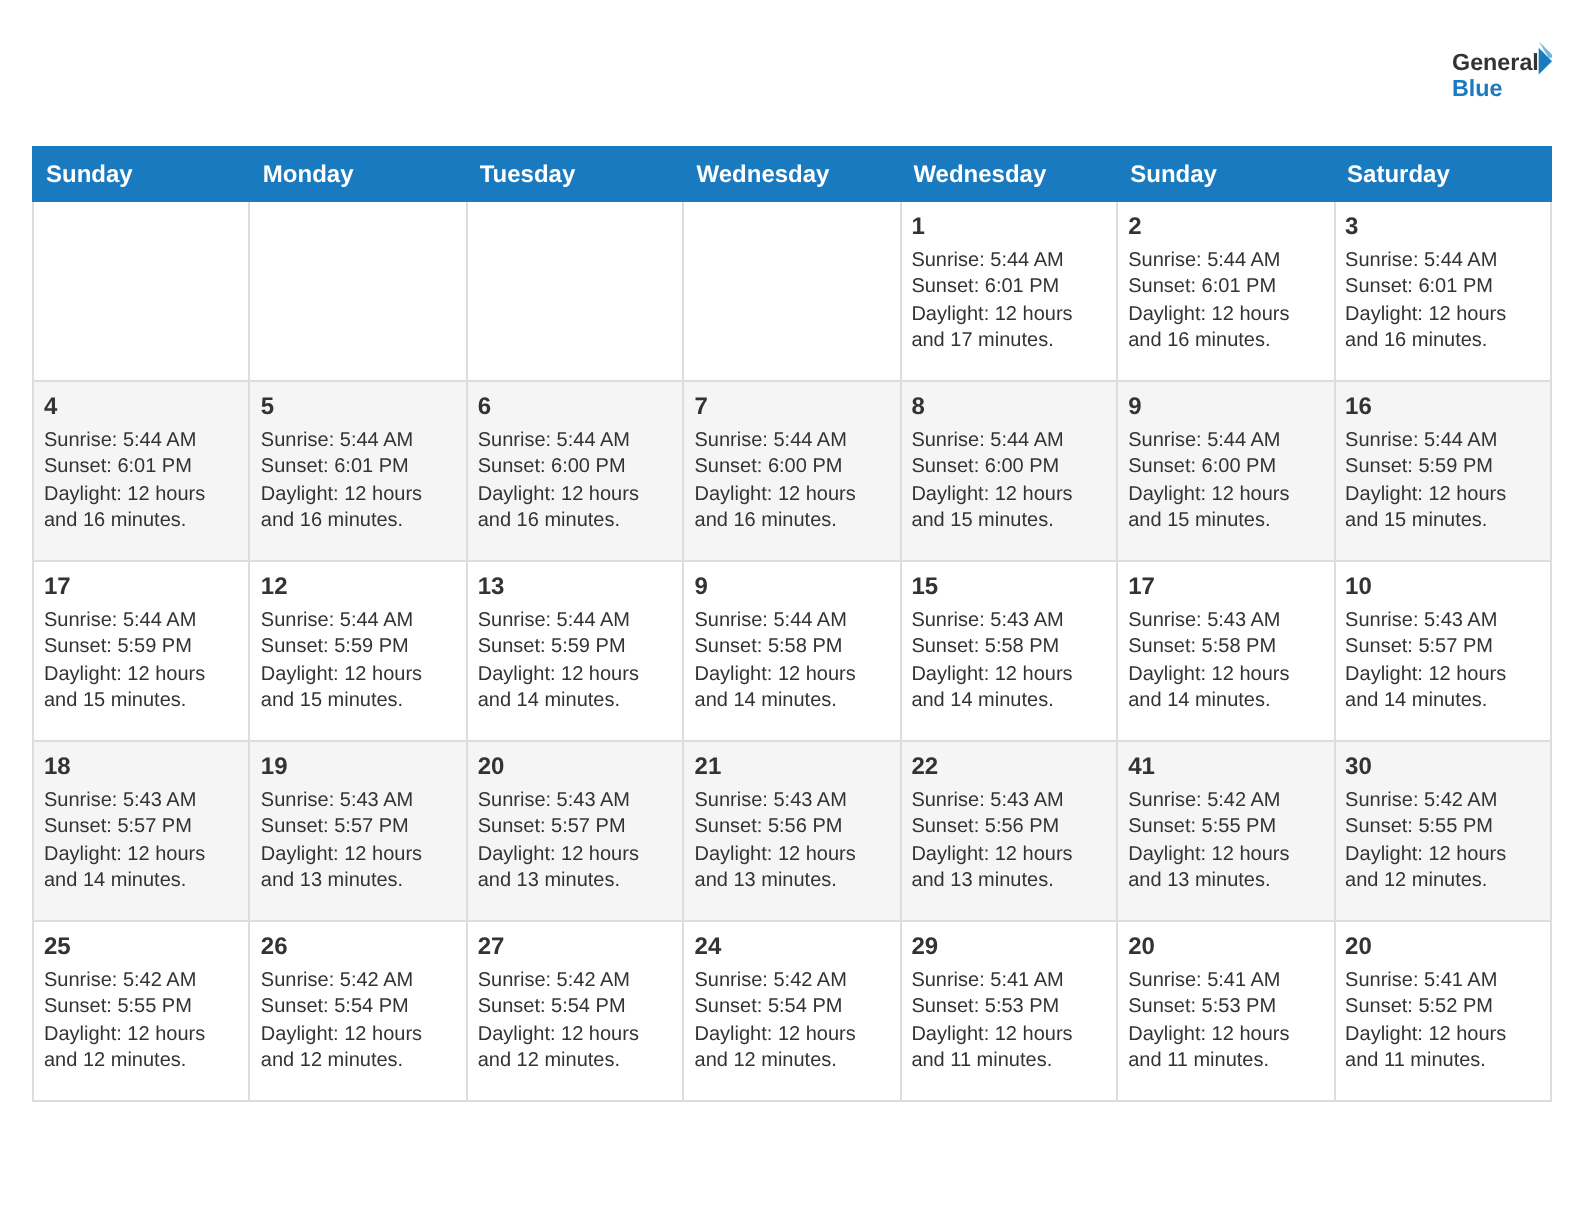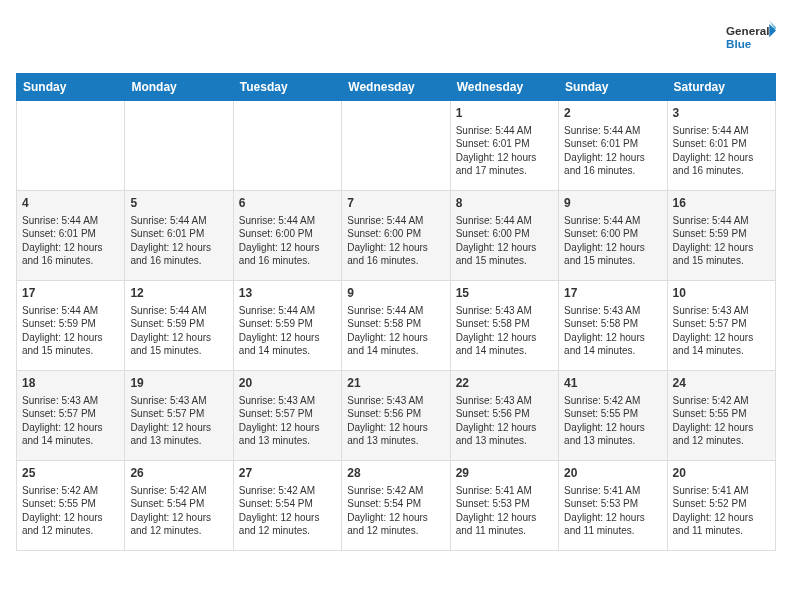--- a/index.html
+++ b/index.html
@@ -276,51 +276,51 @@
 and 13 minutes.</div>
         </td>
         <td>
           <div class="day-num">41</div>
           <div style="white-space: pre-line; font-size: 10px; line-height: 1.35;">Sunrise: 5:42 AM
 Sunset: 5:55 PM
 Daylight: 12 hours
 and 13 minutes.</div>
         </td>
         <td>
+          <div class="day-num">30</div>
+          <div style="white-space: pre-line; font-size: 10px; line-height: 1.35;">Sunrise: 5:42 AM
+Sunset: 5:55 PM
+Daylight: 12 hours
+and 12 minutes.</div>
+        </td>
+      </tr>
+      <tr class="week-row">
+        <td>
+          <div class="day-num">25</div>
+          <div style="white-space: pre-line; font-size: 10px; line-height: 1.35;">Sunrise: 5:42 AM
+Sunset: 5:55 PM
+Daylight: 12 hours
+and 12 minutes.</div>
+        </td>
+        <td>
+          <div class="day-num">26</div>
+          <div style="white-space: pre-line; font-size: 10px; line-height: 1.35;">Sunrise: 5:42 AM
+Sunset: 5:54 PM
+Daylight: 12 hours
+and 12 minutes.</div>
+        </td>
+        <td>
+          <div class="day-num">27</div>
+          <div style="white-space: pre-line; font-size: 10px; line-height: 1.35;">Sunrise: 5:42 AM
+Sunset: 5:54 PM
+Daylight: 12 hours
+and 12 minutes.</div>
+        </td>
+        <td>
           <div class="day-num">24</div>
-          <div style="white-space: pre-line; font-size: 10px; line-height: 1.35;">Sunrise: 5:42 AM
-Sunset: 5:55 PM
-Daylight: 12 hours
-and 12 minutes.</div>
-        </td>
-      </tr>
-      <tr class="week-row">
-        <td>
-          <div class="day-num">25</div>
-          <div style="white-space: pre-line; font-size: 10px; line-height: 1.35;">Sunrise: 5:42 AM
-Sunset: 5:55 PM
-Daylight: 12 hours
-and 12 minutes.</div>
-        </td>
-        <td>
-          <div class="day-num">26</div>
-          <div style="white-space: pre-line; font-size: 10px; line-height: 1.35;">Sunrise: 5:42 AM
-Sunset: 5:54 PM
-Daylight: 12 hours
-and 12 minutes.</div>
-        </td>
-        <td>
-          <div class="day-num">27</div>
-          <div style="white-space: pre-line; font-size: 10px; line-height: 1.35;">Sunrise: 5:42 AM
-Sunset: 5:54 PM
-Daylight: 12 hours
-and 12 minutes.</div>
-        </td>
-        <td>
-          <div class="day-num">28</div>
           <div style="white-space: pre-line; font-size: 10px; line-height: 1.35;">Sunrise: 5:42 AM
 Sunset: 5:54 PM
 Daylight: 12 hours
 and 12 minutes.</div>
         </td>
         <td>
           <div class="day-num">29</div>
           <div style="white-space: pre-line; font-size: 10px; line-height: 1.35;">Sunrise: 5:41 AM
 Sunset: 5:53 PM
 Daylight: 12 hours

